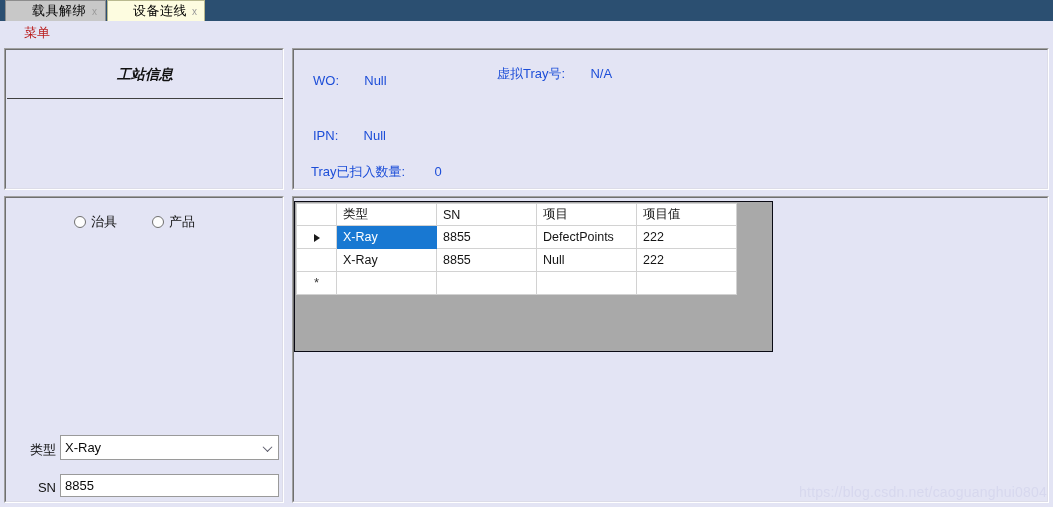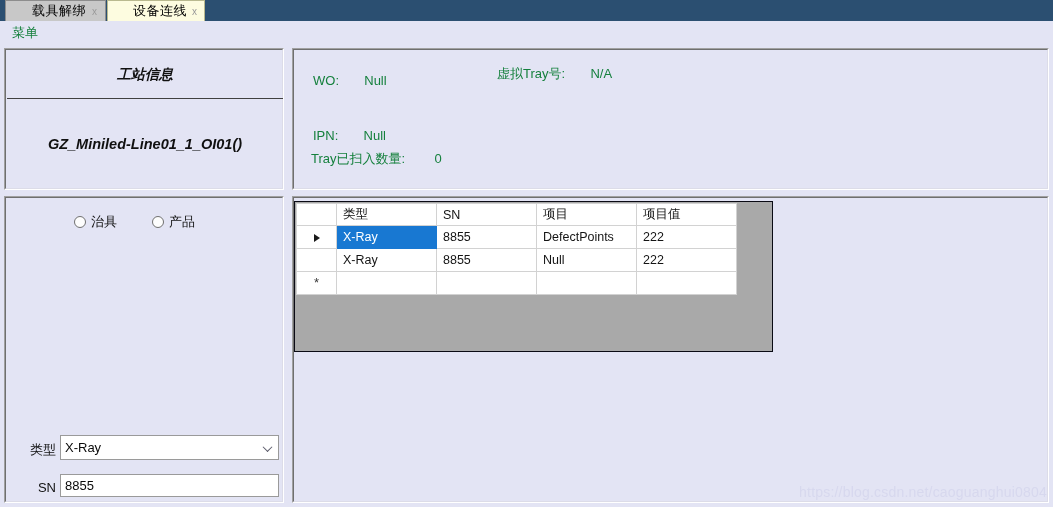--- a/index.html
+++ b/index.html
@@ -57,22 +57,22 @@
   }
 
   
   .menubar {
     position: absolute; left: 0; top: 21px;
     width: 1053px; height: 24px;
     background: #e3e4f4;
     display: flex; align-items: center;
   }
   .menu-item {
-    font-size: 13px; color: #15803d;
-    padding: 2px 8px 2px 12px;
+    font-size: 13px; color: #b91c1c;
+    padding: 2px 8px 2px 24px;
   }
 
   
   .vsplit {
     position: absolute; left: 285px; top: 45px;
     width: 7px; height: 462px;
     background: #e3e4f4;
   }
 
   
@@ -108,28 +108,28 @@
     width: 276px; height: 88px;
     display: flex; align-items: center; justify-content: center;
     font-size: 14.5px; font-weight: bold; font-style: italic;
     color: #101010;
   }
 
   
   #wo-panel { left: 292px; top: 48px; width: 757px; height: 142px; }
   .wo-row {
     position: absolute;
-    font-size: 13px; color: #15803d;
+    font-size: 13px; color: #1d4ed8;
     white-space: nowrap;
   }
   .wo-lbl { font-weight: normal; }
   .wo-val { }
   #wo-r1 { left: 19px; top: 23px; }
   #wo-r2 { left: 19px; top: 78px; }
-  #wo-r3 { left: 17px; top: 100px; }
+  #wo-r3 { left: 17px; top: 113px; }
   #wo-tray { left: 203px; top: 15px; }
   .gap-sm { display: inline-block; width: 18px; }
   .gap-md { display: inline-block; width: 22px; }
 
   
   #form-panel { left: 4px; top: 196px; width: 280px; height: 307px; }
   .radio-row {
     position: absolute; left: 0; top: 15px; width: 280px; height: 20px;
   }
   .radio {
@@ -270,21 +270,20 @@
 
   <div class="menubar">
     <div class="menu-item">菜单</div>
   </div>
 
   <div class="vsplit"></div>
 
   <div class="frame" id="station-panel">
     <div class="frame-in">
       <div class="station-title">工站信息</div>
-      <div class="station-value">GZ_Miniled-Line01_1_OI01()</div>
     </div>
   </div>
 
   <div class="frame" id="wo-panel">
     <div class="frame-in">
       <div class="wo-row" id="wo-r1">
         <span class="wo-lbl">WO:</span>
         <span class="gap-sm"></span>
         <span class="wo-val">Null</span>
       </div>

